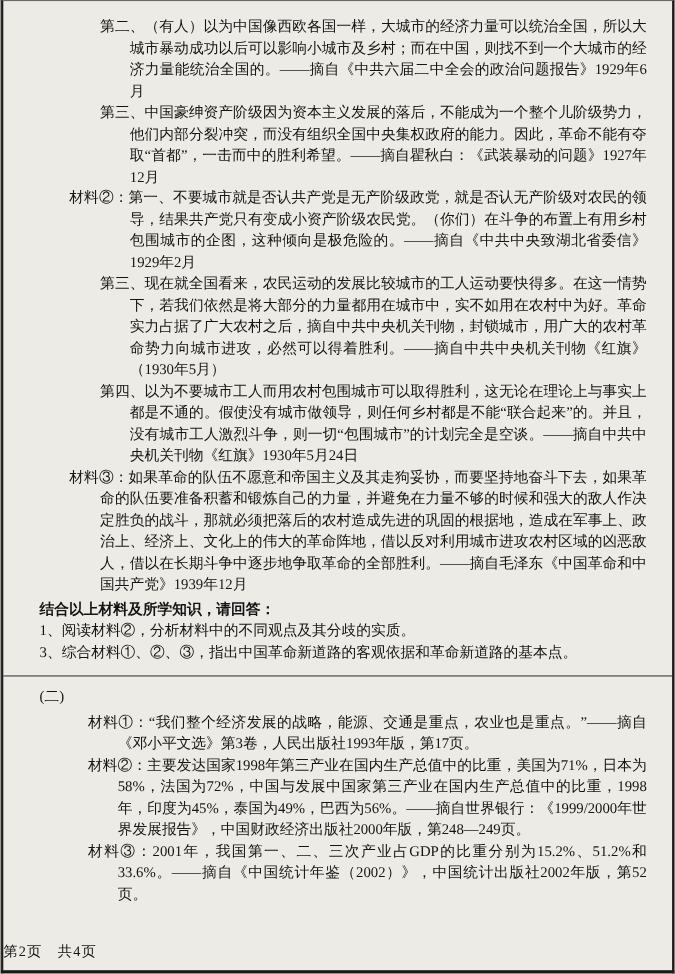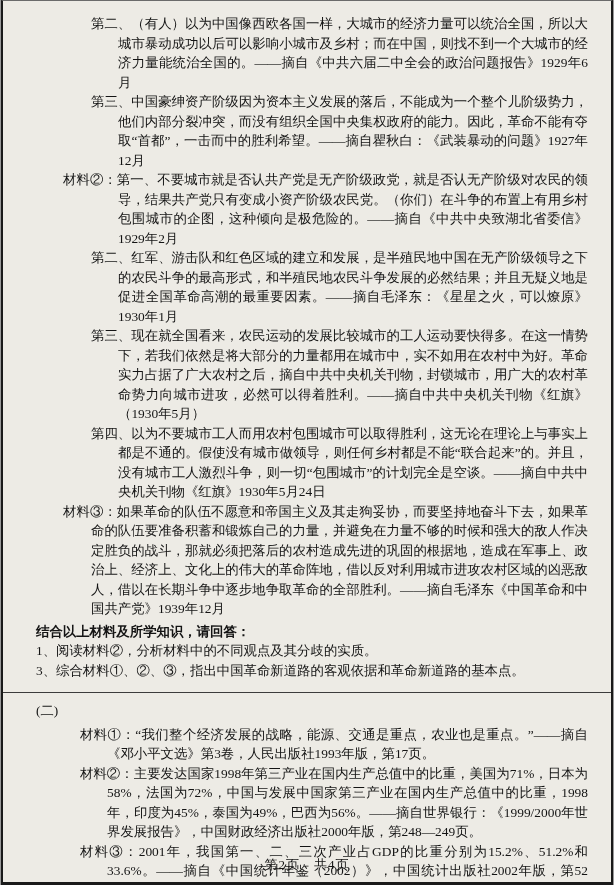--- a/index.html
+++ b/index.html
@@ -41,35 +41,33 @@
   .section         { margin:6px 0 4px 0; }
   .divider {
     border:none;
     border-top:1px solid #3c3c3c;
     height:0;
     margin:12px -33px 8px -35px;
   }
   .footer {
     position:absolute;
     bottom:8px; left:0; width:100%;
-    text-align:center;
     font-size:13px;
     letter-spacing:1px;
     margin-top:36px;
   }
 </style>
 </head>
 <body>
 
 <div class="page">
   <div class="content" id="doc-body">
       <div class="para item"><span>第二、</span><span>（有人）以为中国像西欧各国一样，大城市的经济力量可以统治全国，所以大城市暴动成功以后可以影响小城市及乡村；而在中国，则找不到一个大城市的经济力量能统治全国的。——摘自《中共六届二中全会的政治问题报告》1929年6月</span></div>
       <div class="para item"><span>第三、</span><span>中国豪绅资产阶级因为资本主义发展的落后，不能成为一个整个儿阶级势力，他们内部分裂冲突，而没有组织全国中央集权政府的能力。因此，革命不能有夺取“首都”，一击而中的胜利希望。——摘自瞿秋白：《武装暴动的问题》1927年12月</span></div>
       <div class="para material"><span>材料②：</span><span>第一、不要城市就是否认共产党是无产阶级政党，就是否认无产阶级对农民的领导，结果共产党只有变成小资产阶级农民党。（你们）在斗争的布置上有用乡村包围城市的企图，这种倾向是极危险的。——摘自《中共中央致湖北省委信》1929年2月</span></div>
-      <div class="para item"><span>第二、</span><span>红军、游击队和红色区域的建立和发展，是半殖民地中国在无产阶级领导之下的农民斗争的最高形式，和半殖民地农民斗争发展的必然结果；并且无疑义地是促进全国革命高潮的最重要因素。——摘自毛泽东：《星星之火，可以燎原》1930年1月</span></div>
       <div class="para item"><span>第三、</span><span>现在就全国看来，农民运动的发展比较城市的工人运动要快得多。在这一情势下，若我们依然是将大部分的力量都用在城市中，实不如用在农村中为好。革命实力占据了广大农村之后，摘自中共中央机关刊物，封锁城市，用广大的农村革命势力向城市进攻，必然可以得着胜利。——摘自中共中央机关刊物《红旗》（1930年5月）</span></div>
       <div class="para item"><span>第四、</span><span>以为不要城市工人而用农村包围城市可以取得胜利，这无论在理论上与事实上都是不通的。假使没有城市做领导，则任何乡村都是不能“联合起来”的。并且，没有城市工人激烈斗争，则一切“包围城市”的计划完全是空谈。——摘自中共中央机关刊物《红旗》1930年5月24日</span></div>
       <div class="para material-shallow"><span>材料③：</span><span>如果革命的队伍不愿意和帝国主义及其走狗妥协，而要坚持地奋斗下去，如果革命的队伍要准备积蓄和锻炼自己的力量，并避免在力量不够的时候和强大的敌人作决定胜负的战斗，那就必须把落后的农村造成先进的巩固的根据地，造成在军事上、政治上、经济上、文化上的伟大的革命阵地，借以反对利用城市进攻农村区域的凶恶敌人，借以在长期斗争中逐步地争取革命的全部胜利。——摘自毛泽东《中国革命和中国共产党》1939年12月</span></div>
       <div class="para heading"><span>结合以上材料及所学知识，请回答：</span></div>
       <div class="para question"><span>1、阅读材料②，分析材料中的不同观点及其分歧的实质。</span></div>
       <div class="para question"><span>3、综合材料①、②、③，指出中国革命新道路的客观依据和革命新道路的基本点。</span></div>
       <div class="para divider"></div>
       <div class="para section"><span>(二)</span></div>
       <div class="para material-b"><span>材料①：</span><span>“我们整个经济发展的战略，能源、交通是重点，农业也是重点。”——摘自《邓小平文选》第3卷，人民出版社1993年版，第17页。</span></div>
       <div class="para material-b"><span>材料②：</span><span>主要发达国家1998年第三产业在国内生产总值中的比重，美国为71%，日本为58%，法国为72%，中国与发展中国家第三产业在国内生产总值中的比重，1998年，印度为45%，泰国为49%，巴西为56%。——摘自世界银行：《1999/2000年世界发展报告》，中国财政经济出版社2000年版，第248—249页。</span></div>

